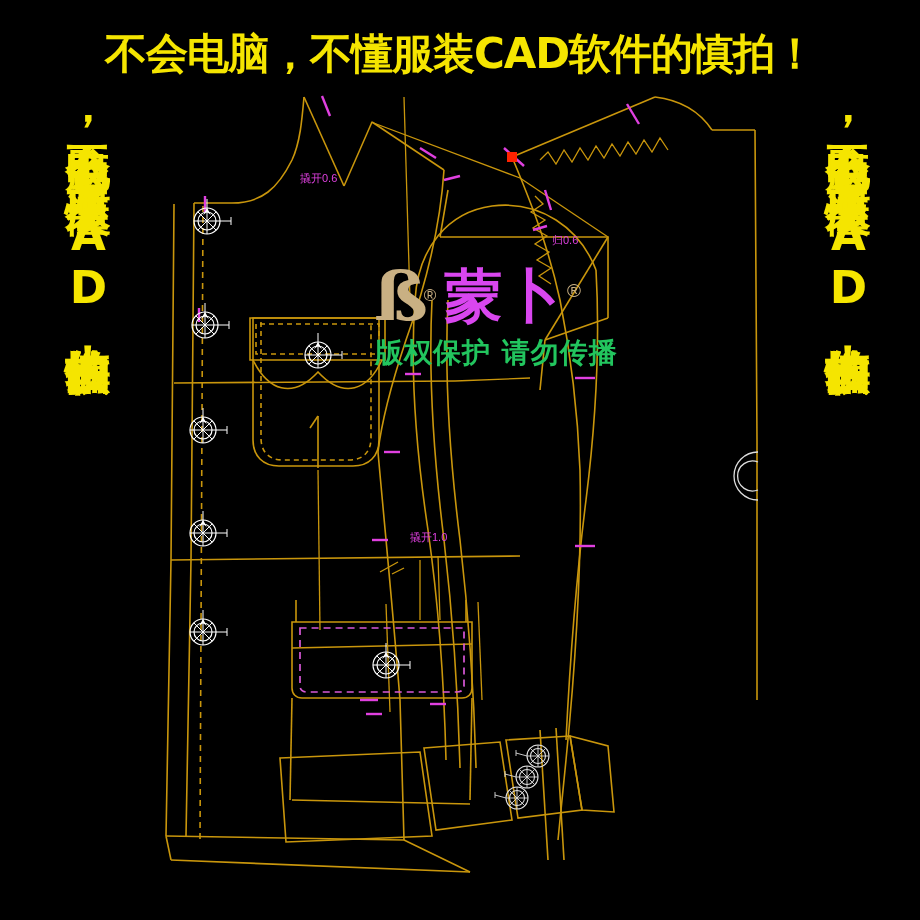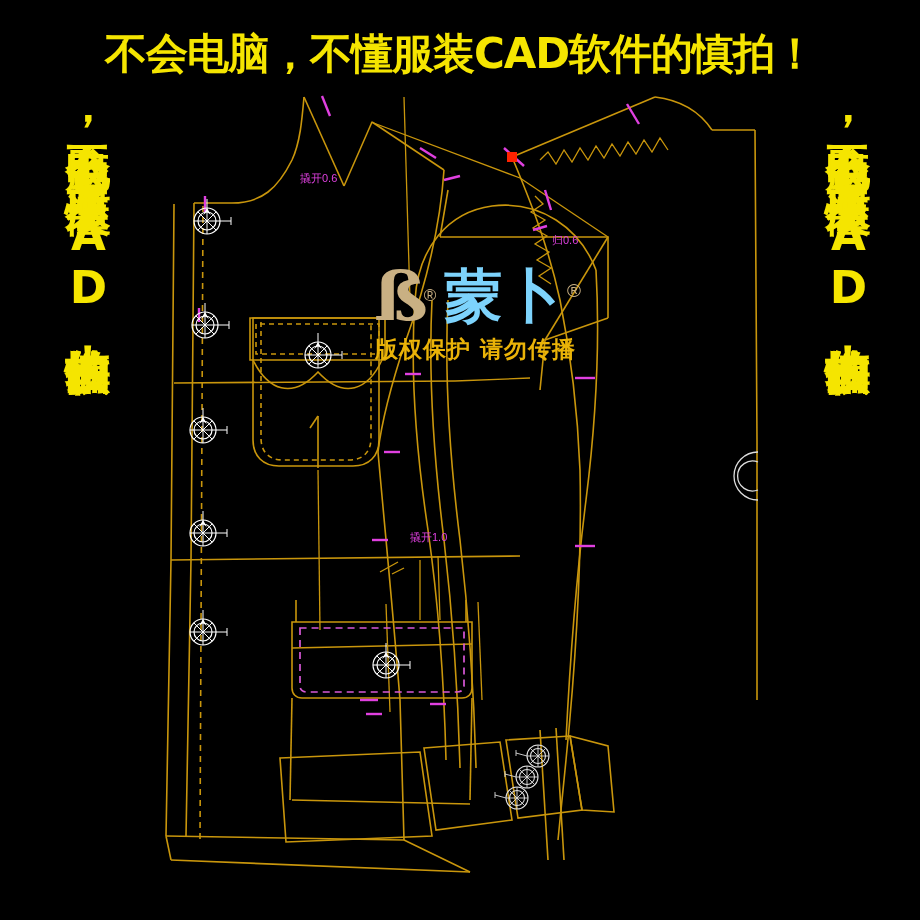--- a/index.html
+++ b/index.html
@@ -19,28 +19,28 @@
     pointer-events:none;
   }
   .wm-row{display:flex;align-items:center;justify-content:flex-start;}
   .wm-logo{
     font-size:68px;font-weight:bold;color:#c9b083;
     font-family:"DejaVu Serif","Liberation Serif",serif;
     line-height:1;letter-spacing:-3px;
     transform:scaleX(1.05);
   }
   .wm-brand{
-    font-size:58px;font-weight:bold;color:#7dd3fc;
+    font-size:58px;font-weight:bold;color:#d946ef;
     font-family:"DejaVu Sans","Liberation Sans",sans-serif;
     line-height:1;margin-left:8px;letter-spacing:2px;
   }
   .wm-reg{font-size:17px;color:#c9b083;vertical-align:super;}
   .wm-reg2{font-size:19px;color:#c9b083;position:absolute;left:192px;top:18px;}
   .wm-sub{
-    font-size:23px;font-weight:bold;color:#eab308;
+    font-size:28px;font-weight:bold;color:#22c55e;
     font-family:"DejaVu Sans","Liberation Sans",sans-serif;
     letter-spacing:1px;margin-top:4px;white-space:nowrap;
   }
 
   
   .banner{
     position:absolute;left:0;top:26px;width:920px;
     text-align:center;
     font-size:42px;font-weight:bold;color:#f5e500;
     font-family:"DejaVu Sans","Liberation Sans",sans-serif;

